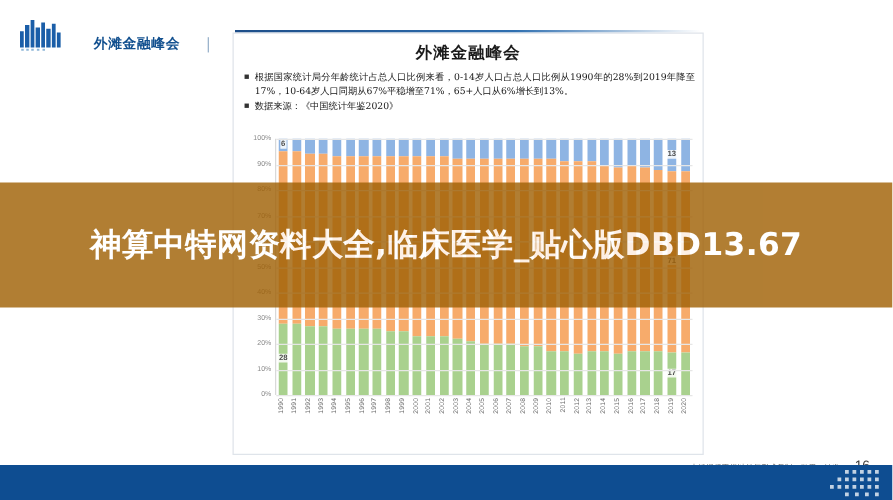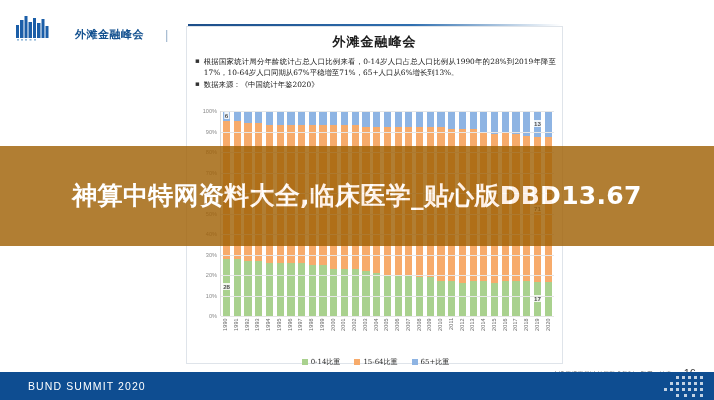--- a/index.html
+++ b/index.html
@@ -422,45 +422,30 @@
         <div class="x-lab">2012</div>
         <div class="x-lab">2013</div>
         <div class="x-lab">2014</div>
         <div class="x-lab">2015</div>
         <div class="x-lab">2016</div>
         <div class="x-lab">2017</div>
         <div class="x-lab">2018</div>
         <div class="x-lab">2019</div>
         <div class="x-lab">2020</div>
       </div>
-    <div class="legend">
-        <div class="legend-item">
-          <span class="legend-sw" style="background: rgb(169, 209, 142);"></span>
-          <span>0-14比重</span>
-        </div>
-        <div class="legend-item">
-          <span class="legend-sw" style="background: rgb(247, 171, 107);"></span>
-          <span>15-64比重</span>
-        </div>
-        <div class="legend-item">
-          <span class="legend-sw" style="background: rgb(142, 180, 227);"></span>
-          <span>65+比重</span>
-        </div>
-      </div>
   </div>
 </div>
 
 <div class="overlay">
   <div class="overlay-text">神算中特网资料大全,临床医学_贴心版DBD13.67</div>
 </div>
 
 <div class="copyright">未经授权不得以任何形式复制、引用、转发</div>
 <div class="page-num">16</div>
 <div class="footer-bar">
-  <div class="footer-text">BUND SUMMIT 2020</div>
   <svg class="footer-dots" viewBox="0 0 92 28">
     <g fill="#ffffff" opacity="0.75">
       <rect x="62" y="4" width="3" height="3"></rect>
         <rect x="68" y="4" width="3" height="3"></rect>
       <rect x="74" y="4" width="3" height="3"></rect>
         <rect x="80" y="4" width="3" height="3"></rect>
       <rect x="86" y="4" width="3" height="3"></rect>
       <rect x="56" y="10" width="3" height="3"></rect>
         <rect x="62" y="10" width="3" height="3"></rect>
       <rect x="68" y="10" width="3" height="3"></rect>

